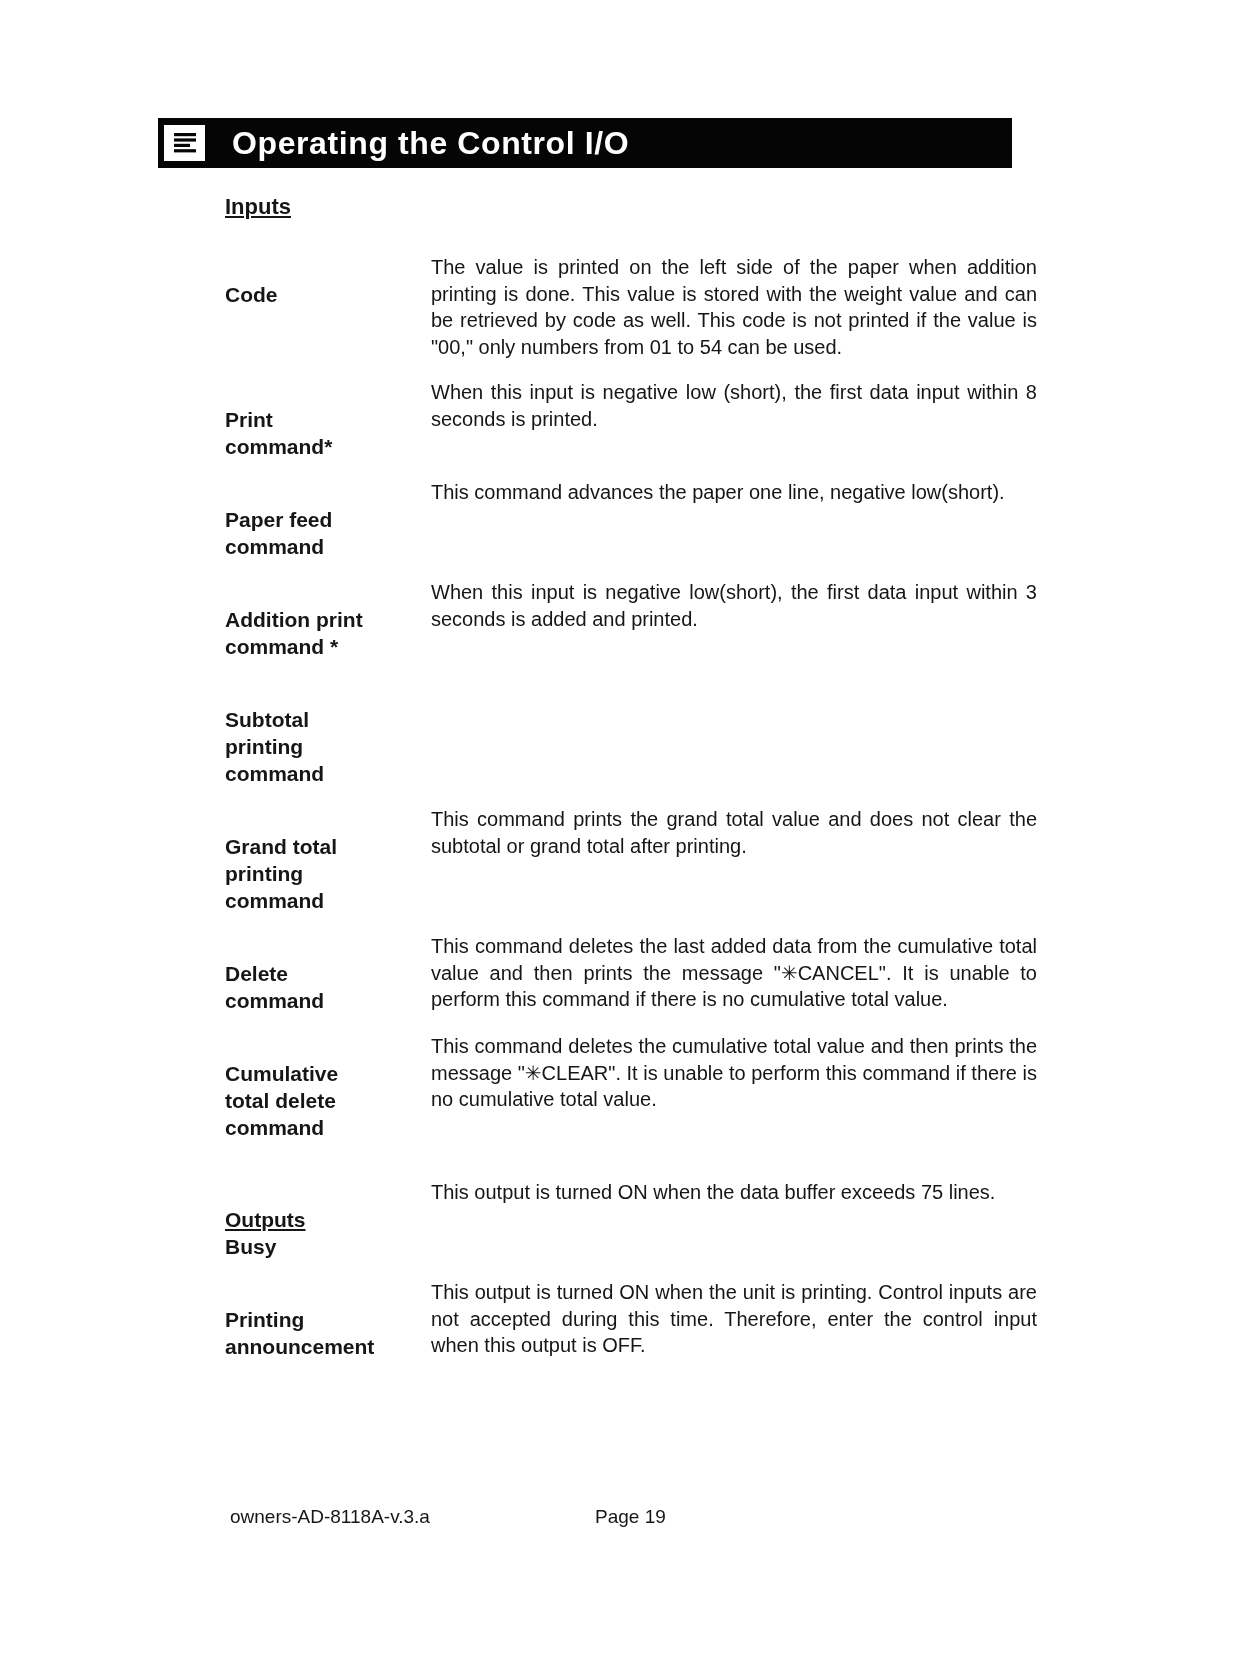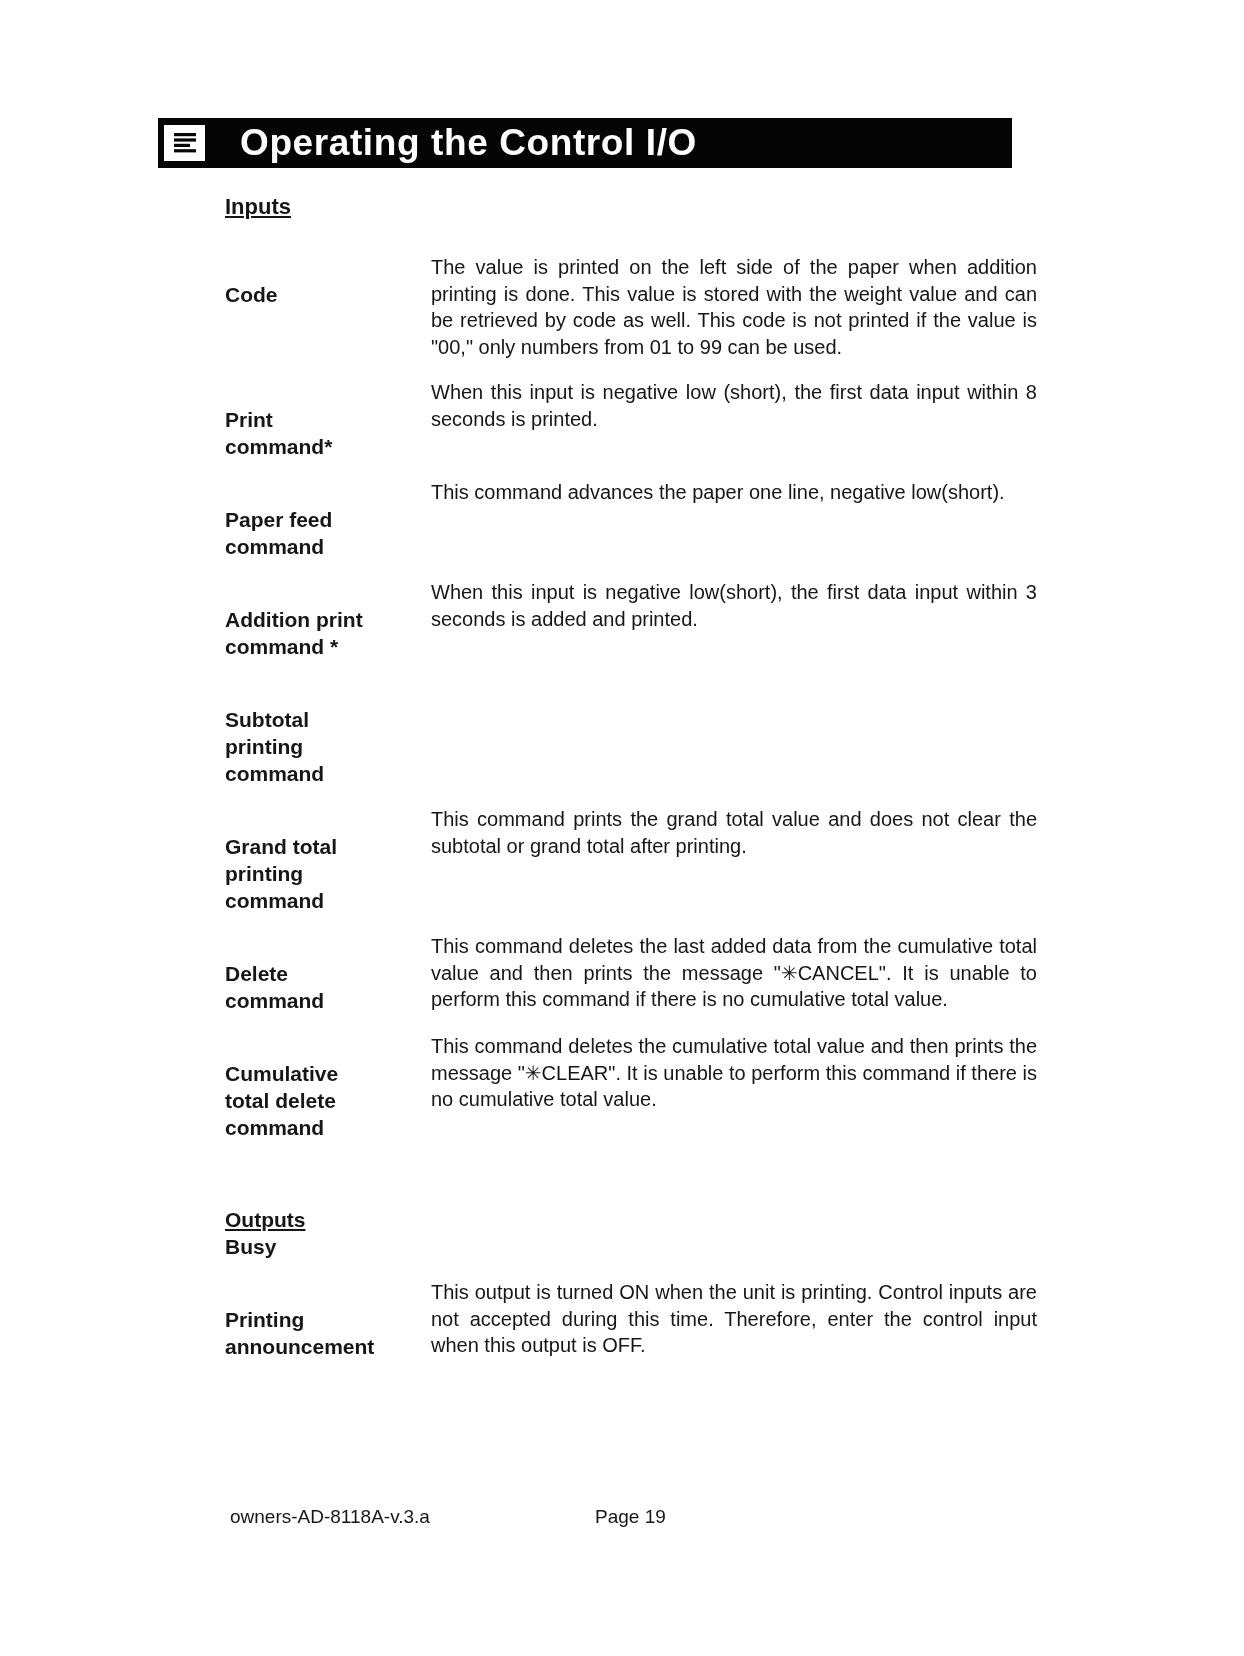--- a/index.html
+++ b/index.html
@@ -34,23 +34,23 @@
     border: 3px solid #050505;
     margin-left: 3px;
     display: flex;
     align-items: center;
     justify-content: center;
     flex: none;
   }
   .header-title {
     color: #ffffff;
     font-weight: bold;
-    font-size: 37px;
+    font-size: 32px;
     letter-spacing: 0.6px;
-    margin-left: 32px;
+    margin-left: 24px;
     white-space: nowrap;
   }
   .content {
     position: absolute;
     left: 225px;
     top: 194px;
     width: 812px;
   }
   .inputs-heading {
     font-weight: bold;
@@ -121,21 +121,21 @@
     <span class="header-title">Operating the Control I/O</span>
   </div>
 
   <div class="content">
     <div class="inputs-heading">Inputs</div>
     <div id="entries">
   <div class="entry">
     <div class="term">
       <span class="term-text">Code</span>
     </div>
-    <div class="definition">The value is printed on the left side of the paper when addition printing is done.  This value is stored with the weight value and can be retrieved by code as well. This code is not printed if the value is "00," only numbers from 01 to 99 can be used.</div>
+    <div class="definition">The value is printed on the left side of the paper when addition printing is done.  This value is stored with the weight value and can be retrieved by code as well. This code is not printed if the value is "00," only numbers from 01 to 54 can be used.</div>
   </div>
 
   <div class="entry">
     <div class="term">
       <span class="term-text">Print
 command*</span>
     </div>
     <div class="definition">When this input is negative low (short), the first data input within 8 seconds is printed.</div>
   </div>
 
@@ -189,20 +189,21 @@
     <div class="definition">This command deletes the cumulative total value and then prints the message "✳CLEAR".  It is unable to perform this command if there is no cumulative total value.</div>
   </div>
 
   <div class="entry">
   </div>
 
   <div class="entry">
     <div class="term">
       <span class="entry-heading">Outputs</span><span class="term-text">Busy</span>
     </div>
+    <div class="definition">This output is turned ON when the data buffer exceeds 75 lines.</div>
   </div>
 
   <div class="entry">
     <div class="term">
       <span class="term-text">Printing
 announcement</span>
     </div>
     <div class="definition">This output is turned ON when the unit is printing. Control inputs are not accepted during this time. Therefore, enter the control input when this output is OFF.</div>
   </div>
 </div>

